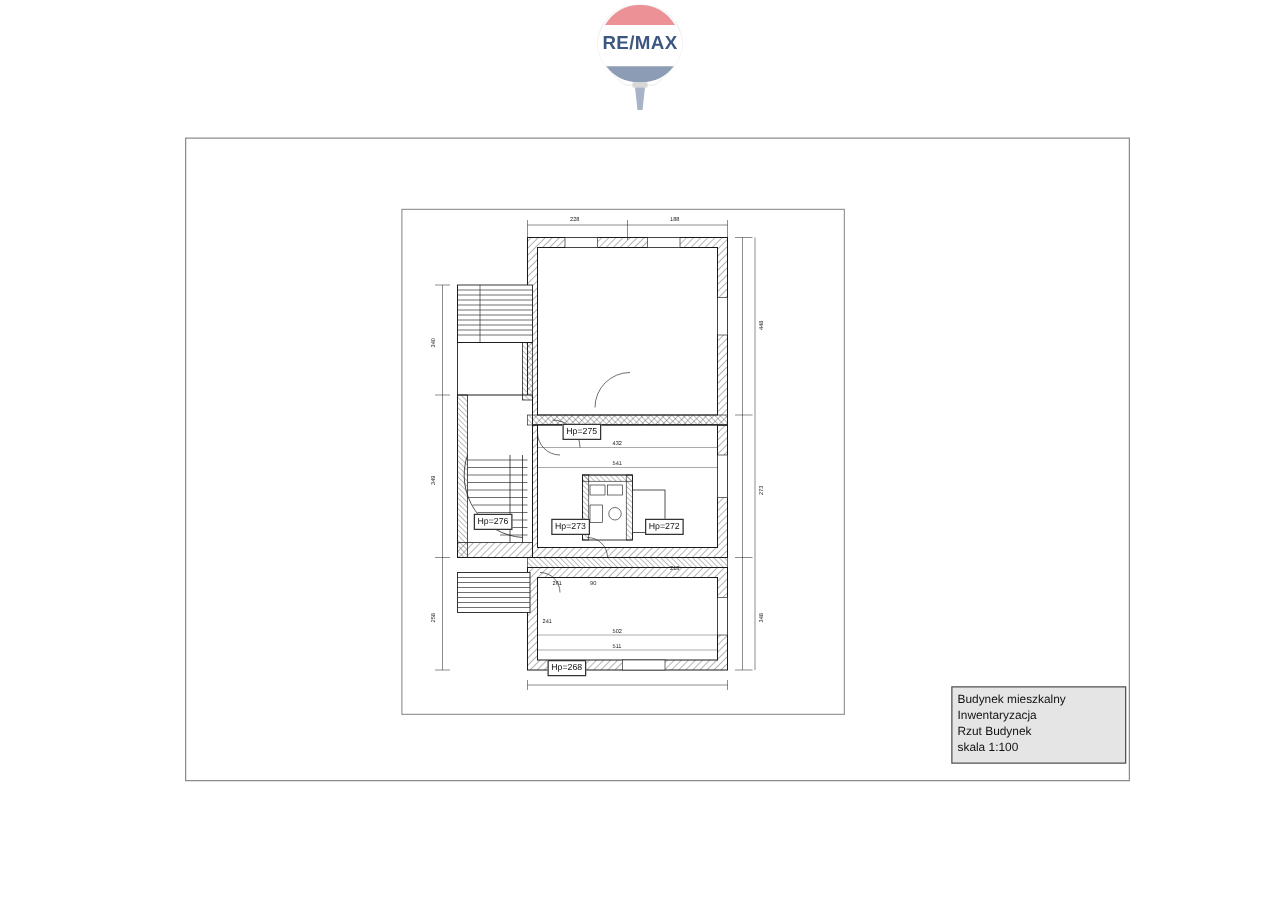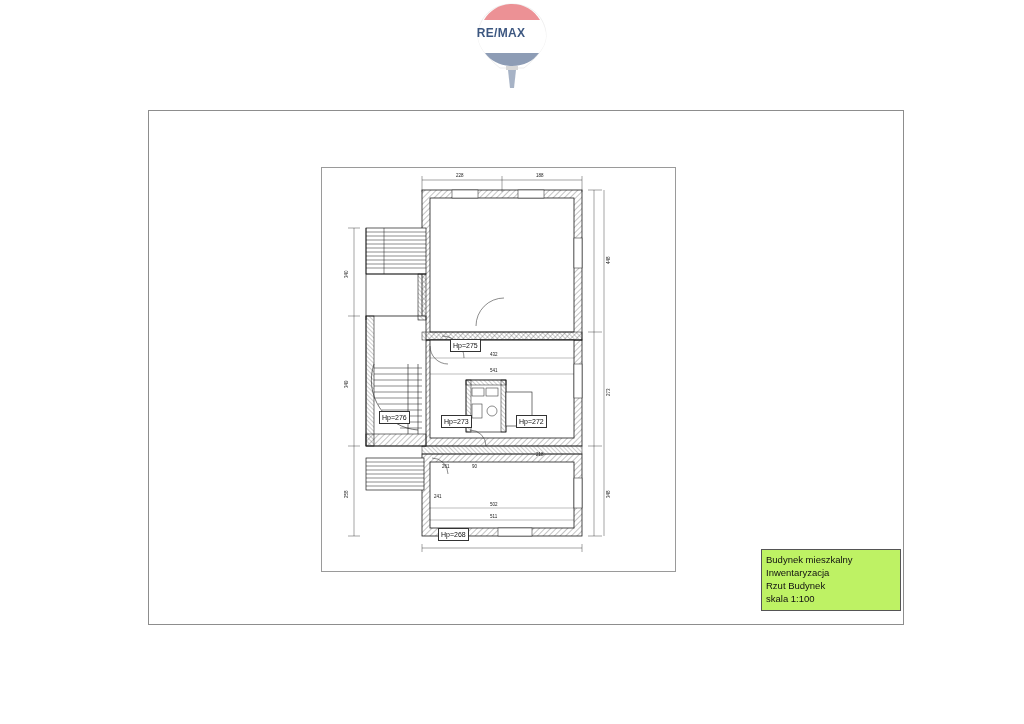--- a/index.html
+++ b/index.html
@@ -19,25 +19,25 @@
   .watermark {
     position: absolute;
     left: 470px;
     top: 2px;
     width: 84px;
     height: 92px;
     opacity: 0.55;
   }
   .wm-text {
     position: absolute;
-    left: 459px;
+    left: 470px;
     top: 26px;
     width: 84px;
     text-align: center;
-    font-size: 12px;
+    font-size: 15px;
     font-weight: bold;
     letter-spacing: 0.3px;
     color: #1b3a6b;
     opacity: 0.85;
   }
 
   
   .sheet {
     position: absolute;
     left: 148px;
@@ -62,21 +62,21 @@
   
   .title-block {
     position: absolute;
     left: 612px;
     top: 438px;
     width: 140px;
     height: 62px;
     border: 1px solid #555;
     box-sizing: border-box;
     padding: 3px 4px 0 4px;
-    background: #bef264;
+    background: #e5e5e5;
   }
   .title-block div {
     font-size: 9.5px;
     line-height: 13px;
     color: #111;
     white-space: nowrap;
   }
 
   
   .plan-svg {

